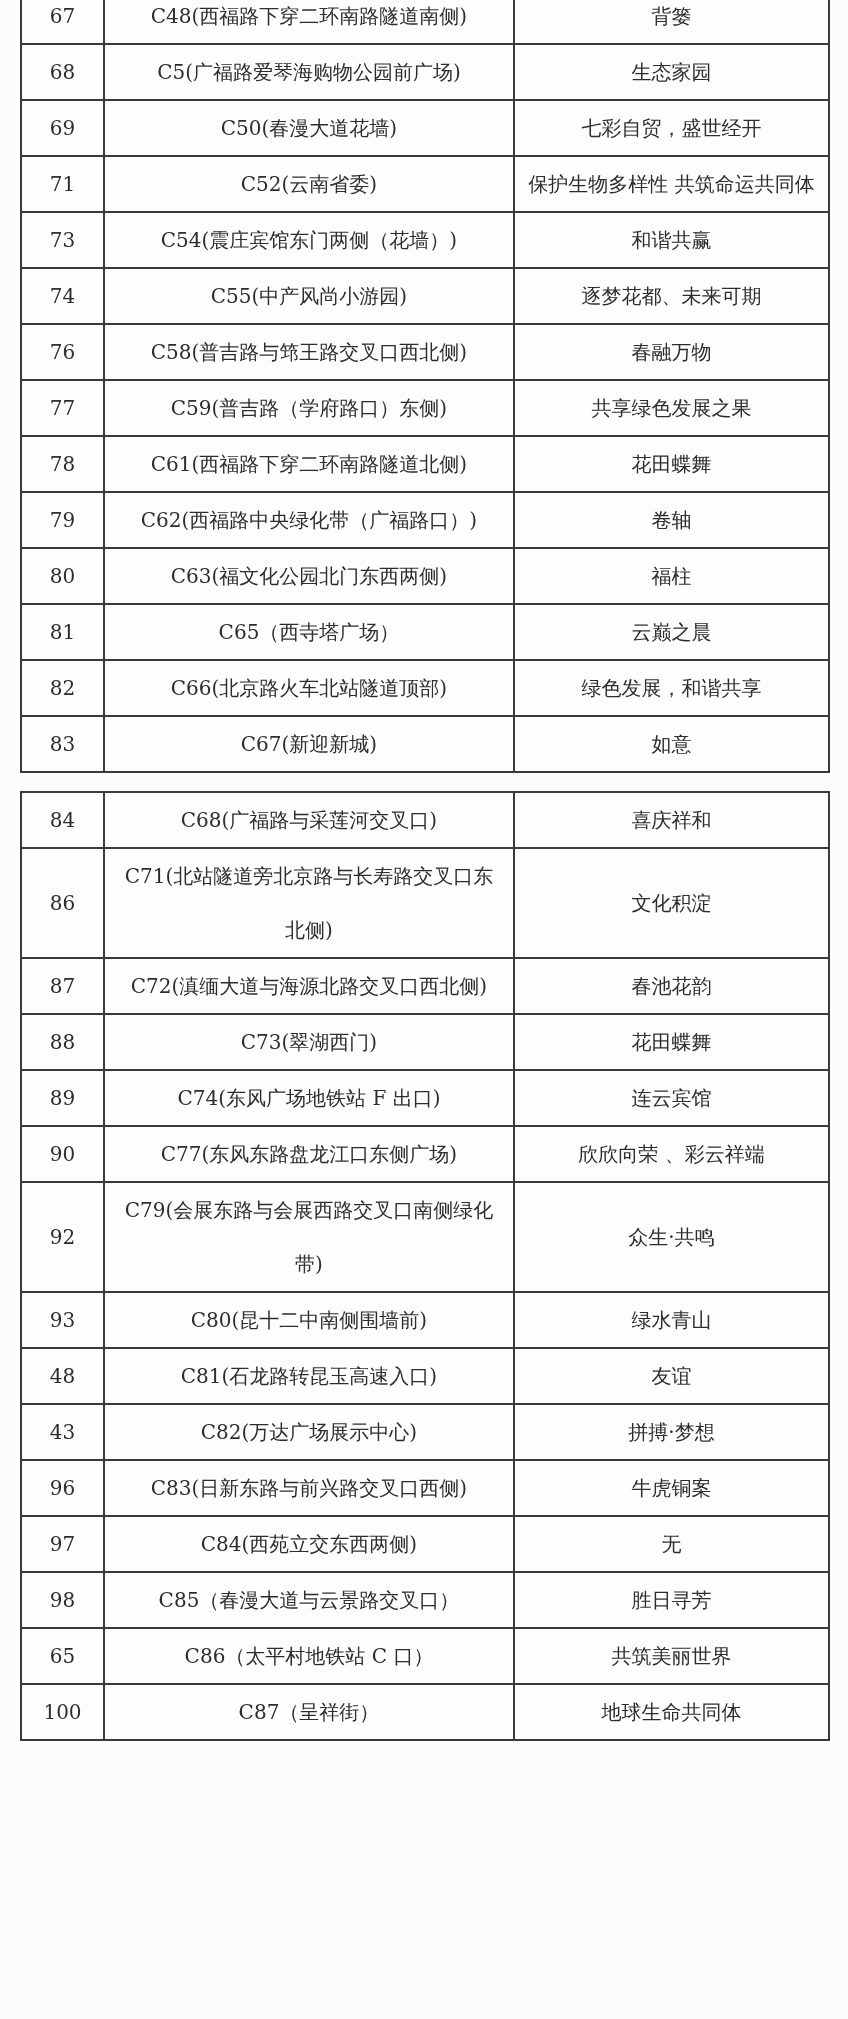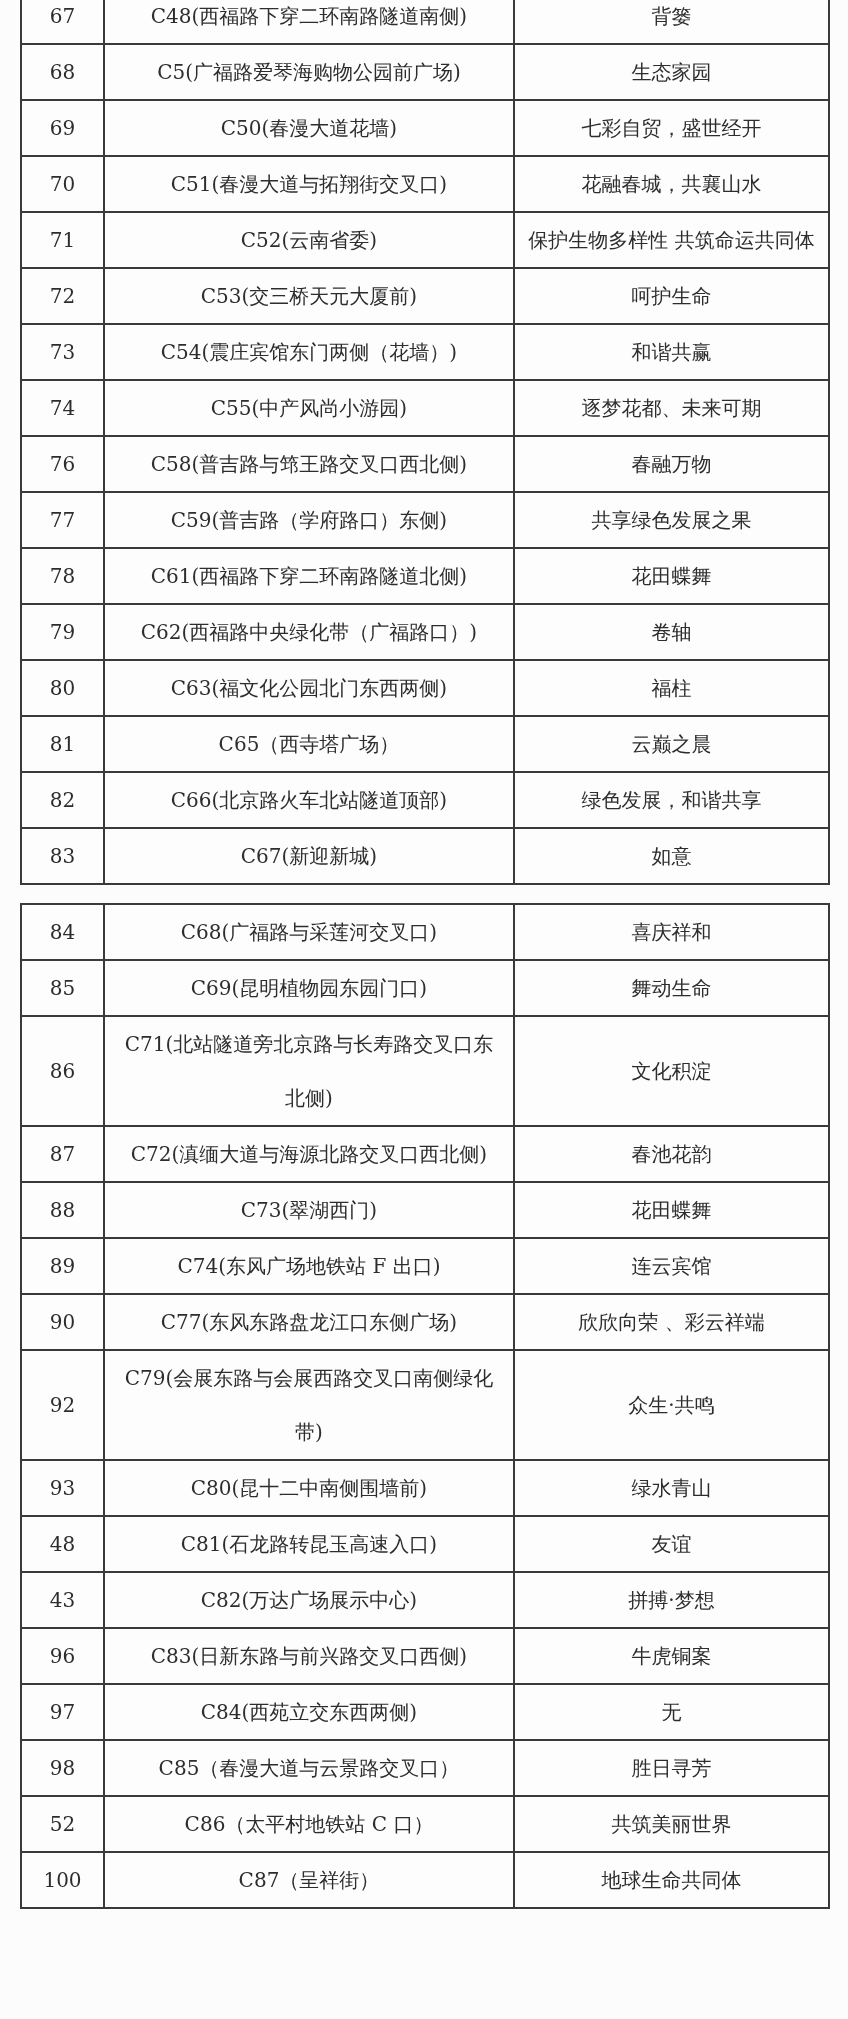--- a/index.html
+++ b/index.html
@@ -65,33 +65,23 @@
           <td class="no">68</td>
           <td class="loc">C5(广福路爱琴海购物公园前广场)</td>
           <td class="slogan">生态家园</td>
         </tr>
         <tr>
           <td class="no">69</td>
           <td class="loc">C50(春漫大道花墙)</td>
           <td class="slogan">七彩自贸，盛世经开</td>
         </tr>
         <tr>
-          <td class="no">70</td>
-          <td class="loc">C51(春漫大道与拓翔街交叉口)</td>
-          <td class="slogan">花融春城，共襄山水</td>
-        </tr>
-        <tr>
           <td class="no">71</td>
           <td class="loc">C52(云南省委)</td>
           <td class="slogan">保护生物多样性 共筑命运共同体</td>
-        </tr>
-        <tr>
-          <td class="no">72</td>
-          <td class="loc">C53(交三桥天元大厦前)</td>
-          <td class="slogan">呵护生命</td>
         </tr>
         <tr>
           <td class="no">73</td>
           <td class="loc">C54(震庄宾馆东门两侧（花墙）)</td>
           <td class="slogan">和谐共赢</td>
         </tr>
         <tr>
           <td class="no">74</td>
           <td class="loc">C55(中产风尚小游园)</td>
           <td class="slogan">逐梦花都、未来可期</td>
@@ -147,25 +137,20 @@
       <col style="width:410px">
       <col style="width:315px">
     </colgroup>
     <tbody>
         <tr>
           <td class="no">84</td>
           <td class="loc">C68(广福路与采莲河交叉口)</td>
           <td class="slogan">喜庆祥和</td>
         </tr>
         <tr>
-          <td class="no">85</td>
-          <td class="loc">C69(昆明植物园东园门口)</td>
-          <td class="slogan">舞动生命</td>
-        </tr>
-        <tr>
           <td class="no">86</td>
           <td class="loc">C71(北站隧道旁北京路与长寿路交叉口东
 北侧)</td>
           <td class="slogan">文化积淀</td>
         </tr>
         <tr>
           <td class="no">87</td>
           <td class="loc">C72(滇缅大道与海源北路交叉口西北侧)</td>
           <td class="slogan">春池花韵</td>
         </tr>
@@ -214,21 +199,21 @@
           <td class="no">97</td>
           <td class="loc">C84(西苑立交东西两侧)</td>
           <td class="slogan">无</td>
         </tr>
         <tr>
           <td class="no">98</td>
           <td class="loc">C85（春漫大道与云景路交叉口）</td>
           <td class="slogan">胜日寻芳</td>
         </tr>
         <tr>
-          <td class="no">52</td>
+          <td class="no">65</td>
           <td class="loc">C86（太平村地铁站 C 口）</td>
           <td class="slogan">共筑美丽世界</td>
         </tr>
         <tr>
           <td class="no">100</td>
           <td class="loc">C87（呈祥街）</td>
           <td class="slogan">地球生命共同体</td>
         </tr>
       </tbody>
   </table>

